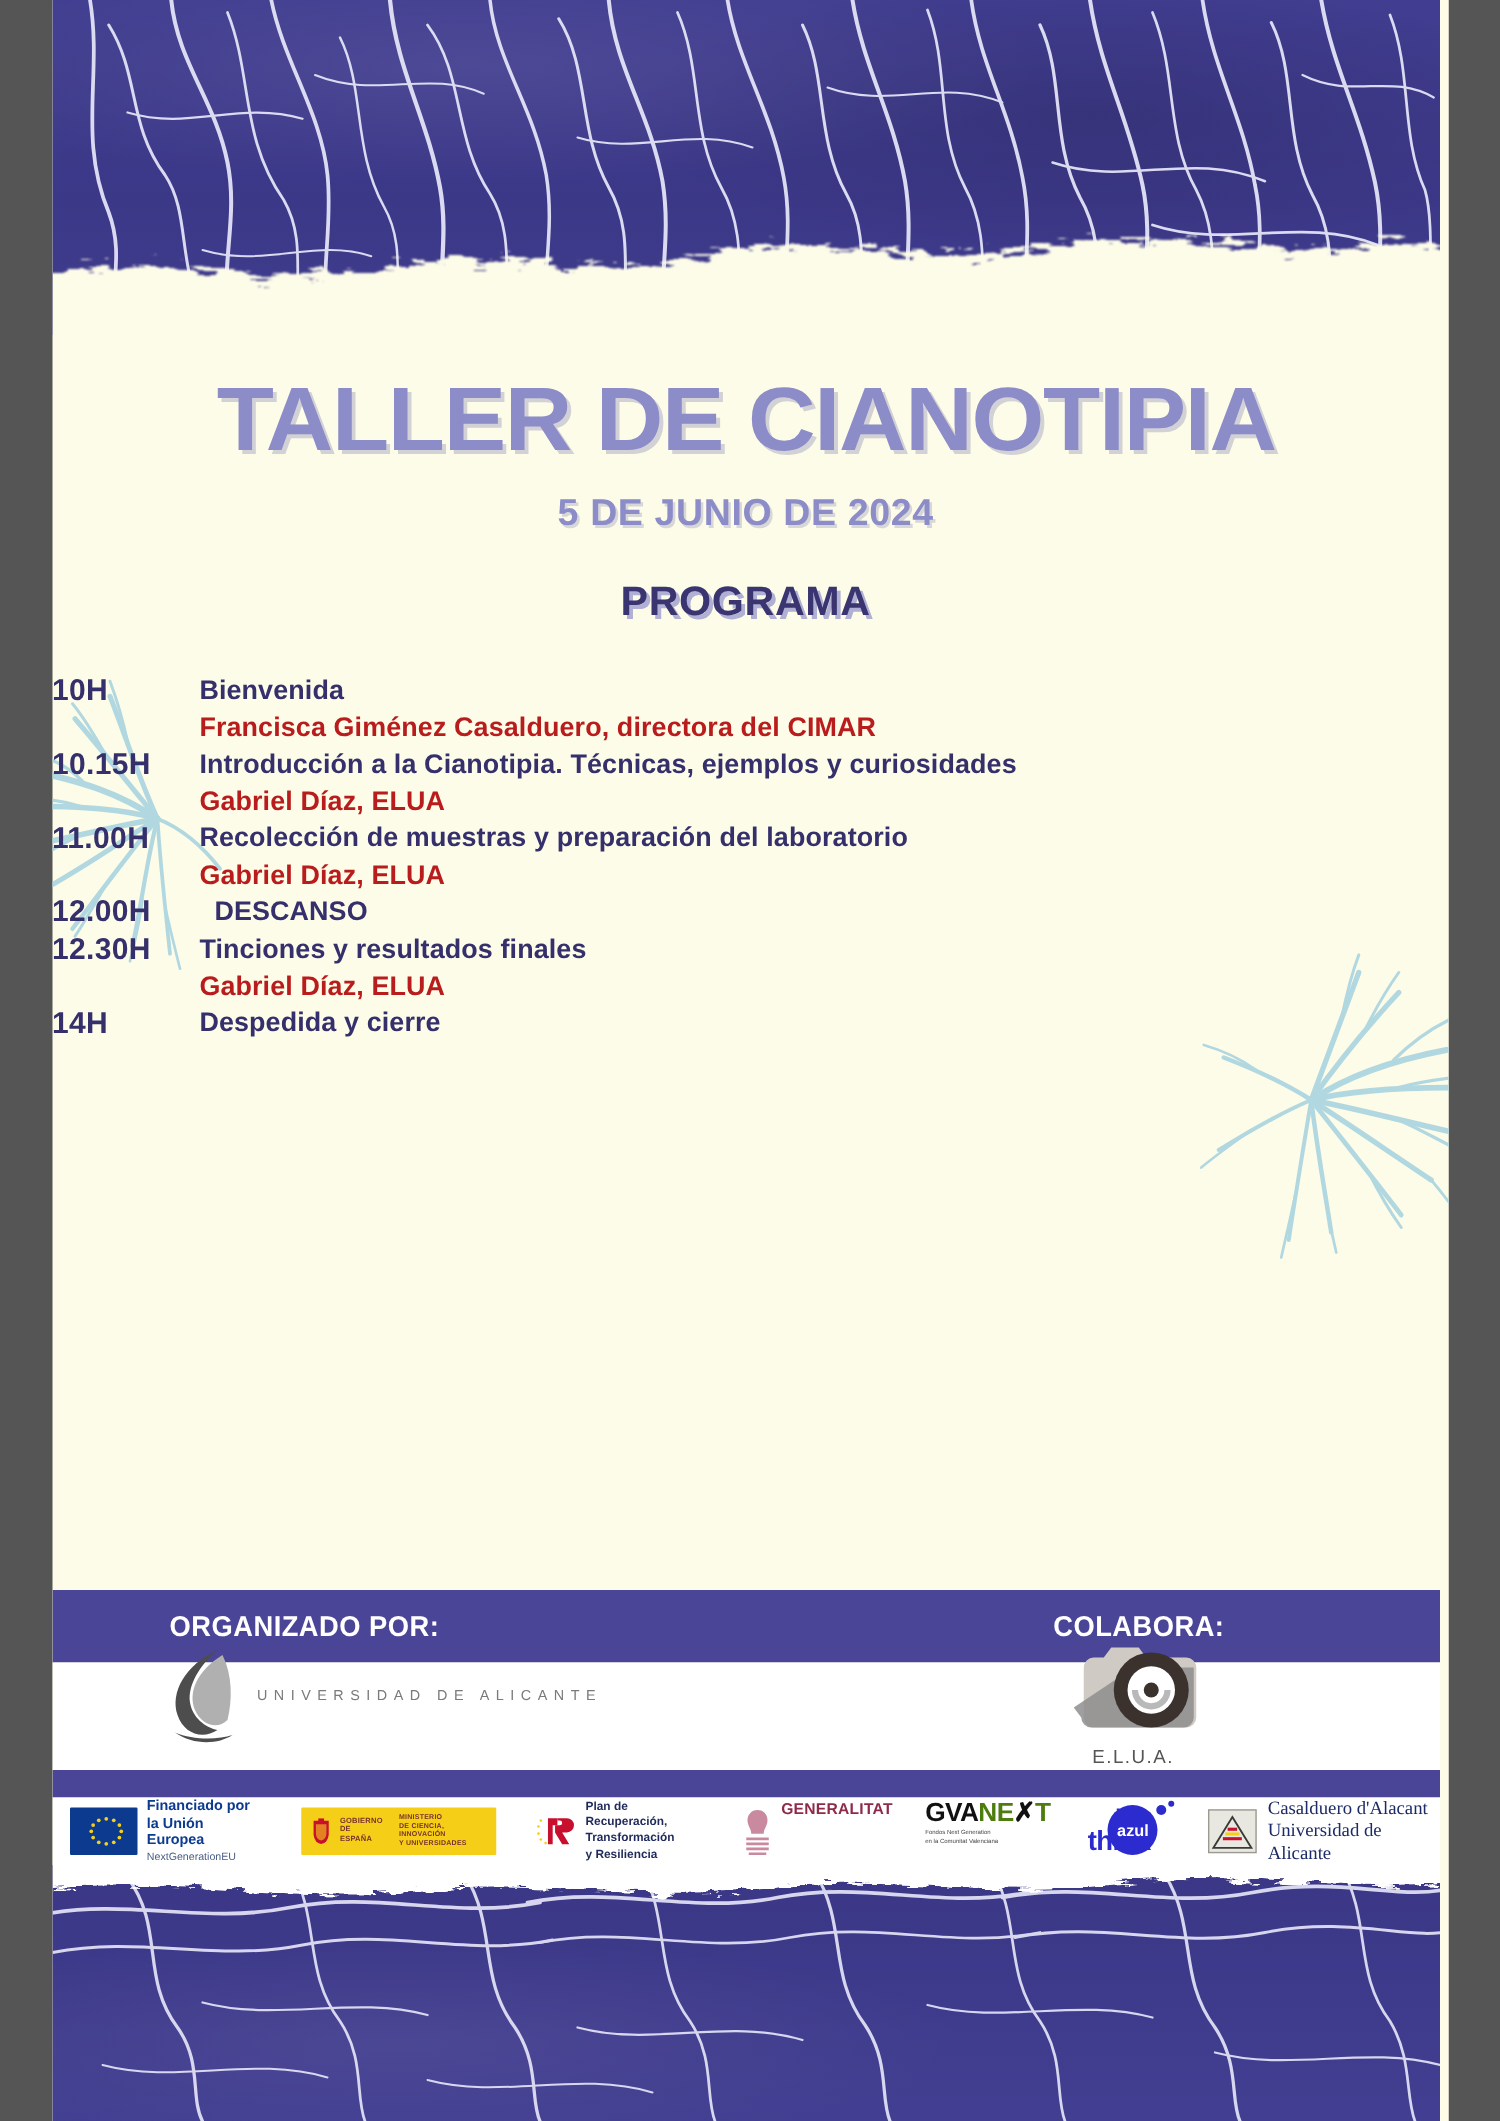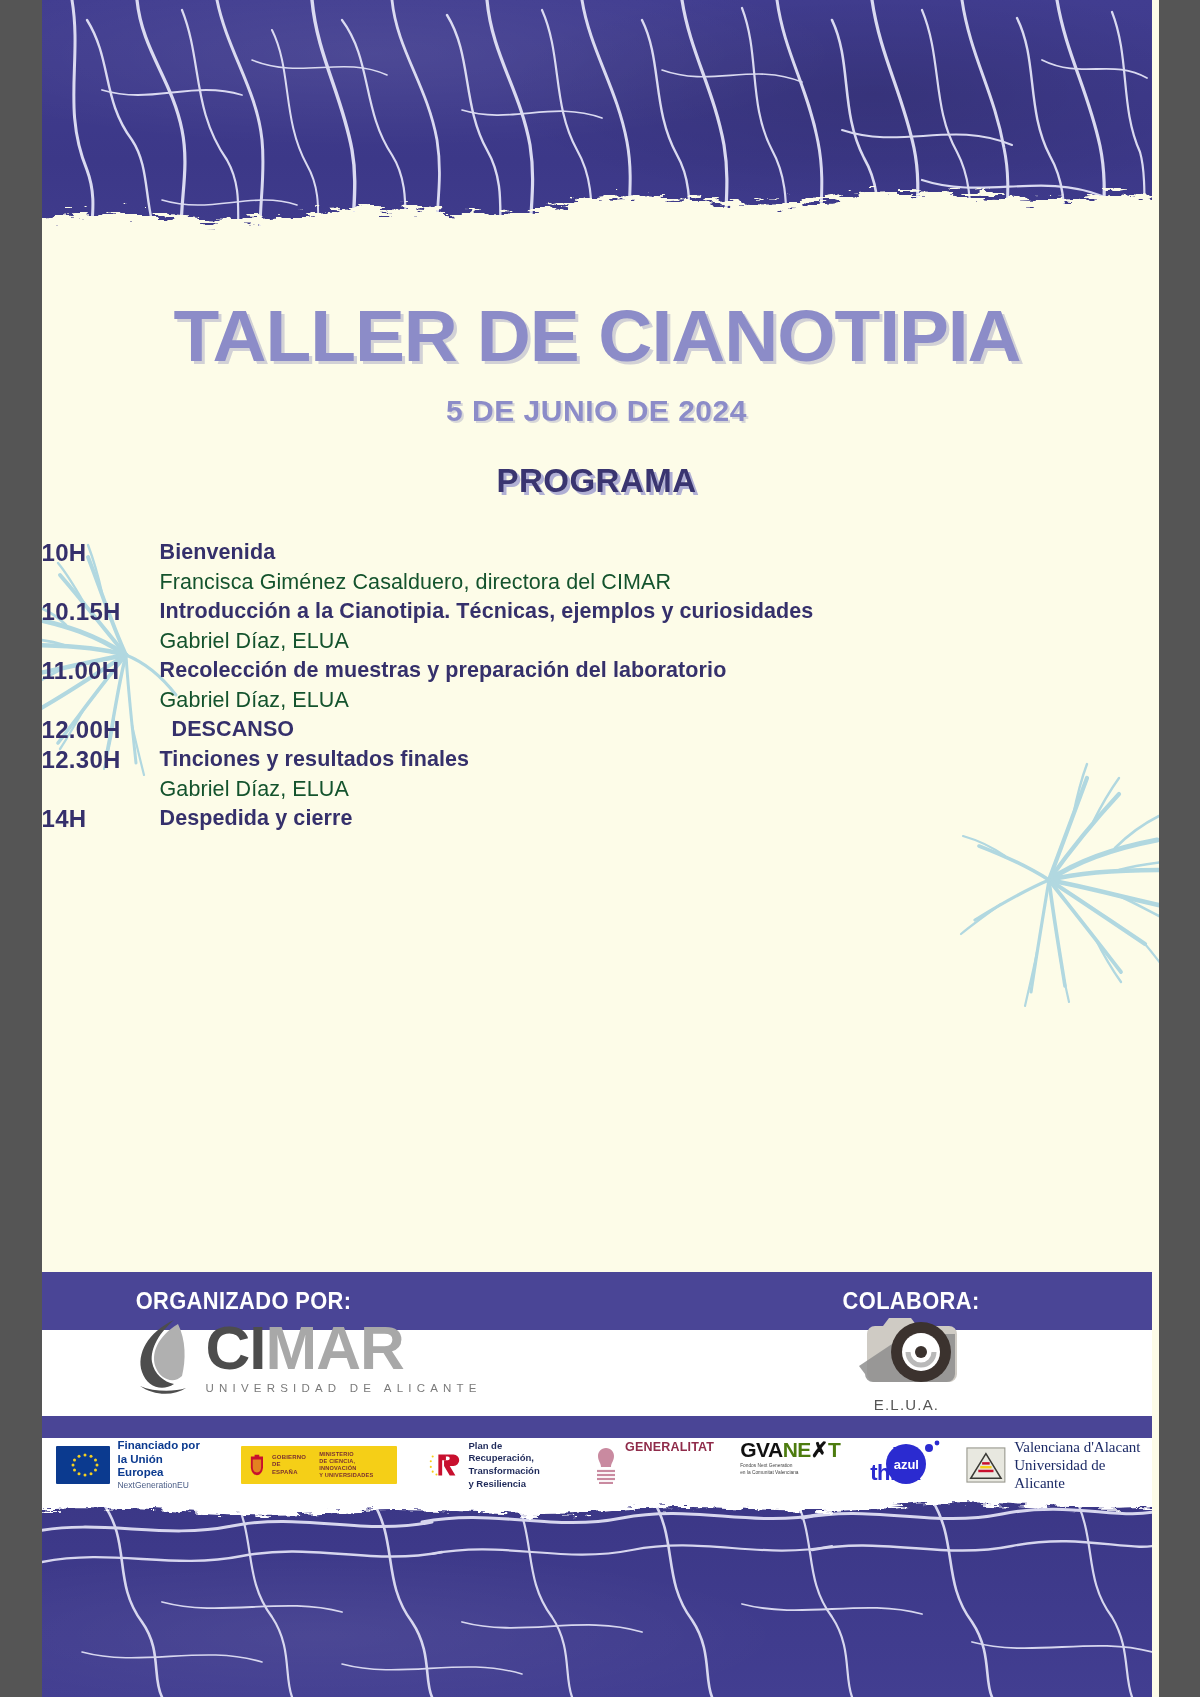--- a/index.html
+++ b/index.html
@@ -71,21 +71,21 @@
     flex:0 0 118px;
     font-size:24px; font-weight:700; color:#35306b;
     letter-spacing:.3px; line-height:1.25;
   }
   .rowtext { flex:1 1 auto; }
   .evt-title {
     font-size:21.5px; font-weight:700; color:#35306b;
     line-height:1.35; letter-spacing:.1px;
   }
   .evt-speaker {
-    font-size:21.5px; font-weight:400; color:#14532d;
+    font-size:21.5px; font-weight:700; color:#b91c1c;
     line-height:1.4; letter-spacing:.1px;
   }
   .r0 { margin-top:0; }
   .r1 { margin-top:44px; }
   .r2 { margin-top:42px; }
   .r3 { margin-top:58px; }
   .r4 { margin-top:56px; }
   .r5 { margin-top:42px; }
   .row.indent .evt-title { padding-left:12px; }
 
@@ -351,21 +351,20 @@
 
   <div class="logorow">
 
     <div class="cimar-logo">
       <svg class="cimar-mark" viewBox="0 0 56 88">
         <path d="M40 8 C14 20 2 42 8 60 C13 75 28 80 40 72 C30 70 20 62 18 50 C16 36 26 20 40 8 Z" fill="#4d4d4d"></path>
         <path d="M44 12 C24 24 16 42 22 56 C27 68 40 72 48 64 C52 48 52 28 44 12 Z" fill="#b0b0b0"></path>
         <path d="M6 74 C20 84 40 84 52 76 C40 80 20 80 6 74 Z" fill="#4d4d4d"></path>
       </svg>
       <div class="cimar-word">
-        <div class="cimar-text"><span class="cimar-ci">CI</span><span class="cimar-mar">MAR</span></div>
         <div class="cimar-sub">UNIVERSIDAD DE ALICANTE</div>
       </div>
     </div>
 
     <div class="elua-logo">
       <svg width="124" height="82" viewBox="0 0 124 82">
         <path d="M22 18 h16 l6 -8 h22 l6 8 h32 a8 8 0 0 1 8 8 v40 a8 8 0 0 1 -8 8 h-74 a8 8 0 0 1 -8 -8 v-40 a8 8 0 0 1 8 -8 z" fill="#cfcbc4"></path>
         <path d="M14 58 L62 26 L110 26 v40 a8 8 0 0 1 -8 8 h-74 a8 8 0 0 1 -8 -8 z" fill="#8e8e8e" opacity="0.85"></path>
         <circle cx="76" cy="44" r="30" fill="#3b322e"></circle>
         <circle cx="76" cy="44" r="19" fill="#ffffff"></circle>
@@ -485,21 +484,21 @@
 
     <div class="sp ua" style="margin-left:46px">
       <svg class="ua-mark" viewBox="0 0 42 38">
         <rect x="1" y="1" width="40" height="36" fill="#e8e8e0" stroke="#9a9a90" stroke-width="1.2"></rect>
         <path d="M21 7 L37 33 L5 33 Z" fill="none" stroke="#3a3a36" stroke-width="1.6"></path>
         <rect x="13" y="24" width="16" height="2.6" fill="#c8102e"></rect>
         <rect x="15" y="20" width="12" height="2.6" fill="#f5cf17"></rect>
         <rect x="17" y="16" width="8" height="2.6" fill="#c8102e"></rect>
       </svg>
       <div class="ua-txt">
-        <div>Valenciana d'Alacant</div>
+        <div>Casalduero d'Alacant</div>
         <div>Universidad de Alicante</div>
       </div>
     </div>
 
   </div>
 
   <div class="cyano-bottom">
     <div class="grain"></div>
     <svg width="1110" height="205" viewBox="0 0 1110 205" style="position:absolute;left:0;top:0">
       <g stroke="#e8e8fa" fill="none" stroke-linecap="round" opacity="0.9">

